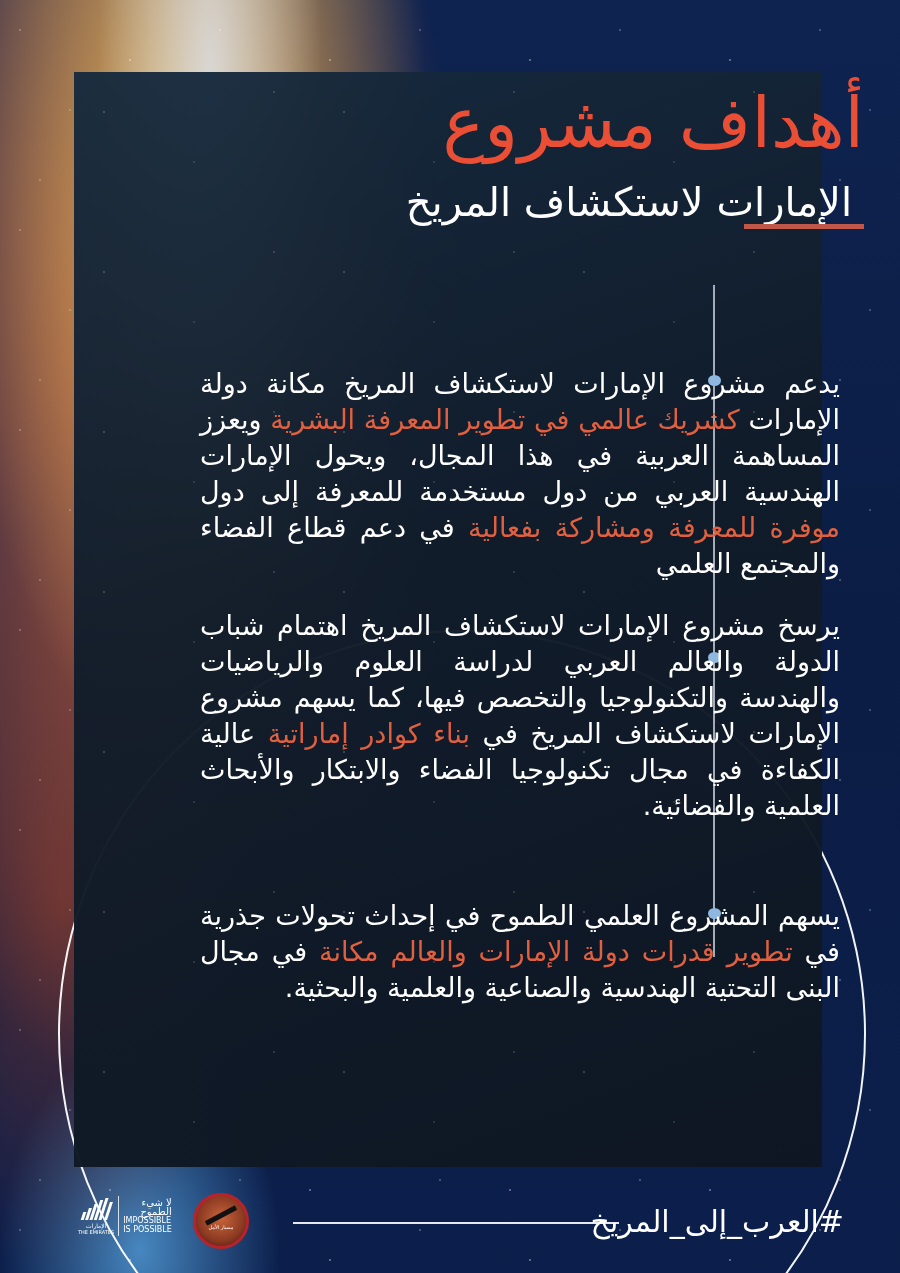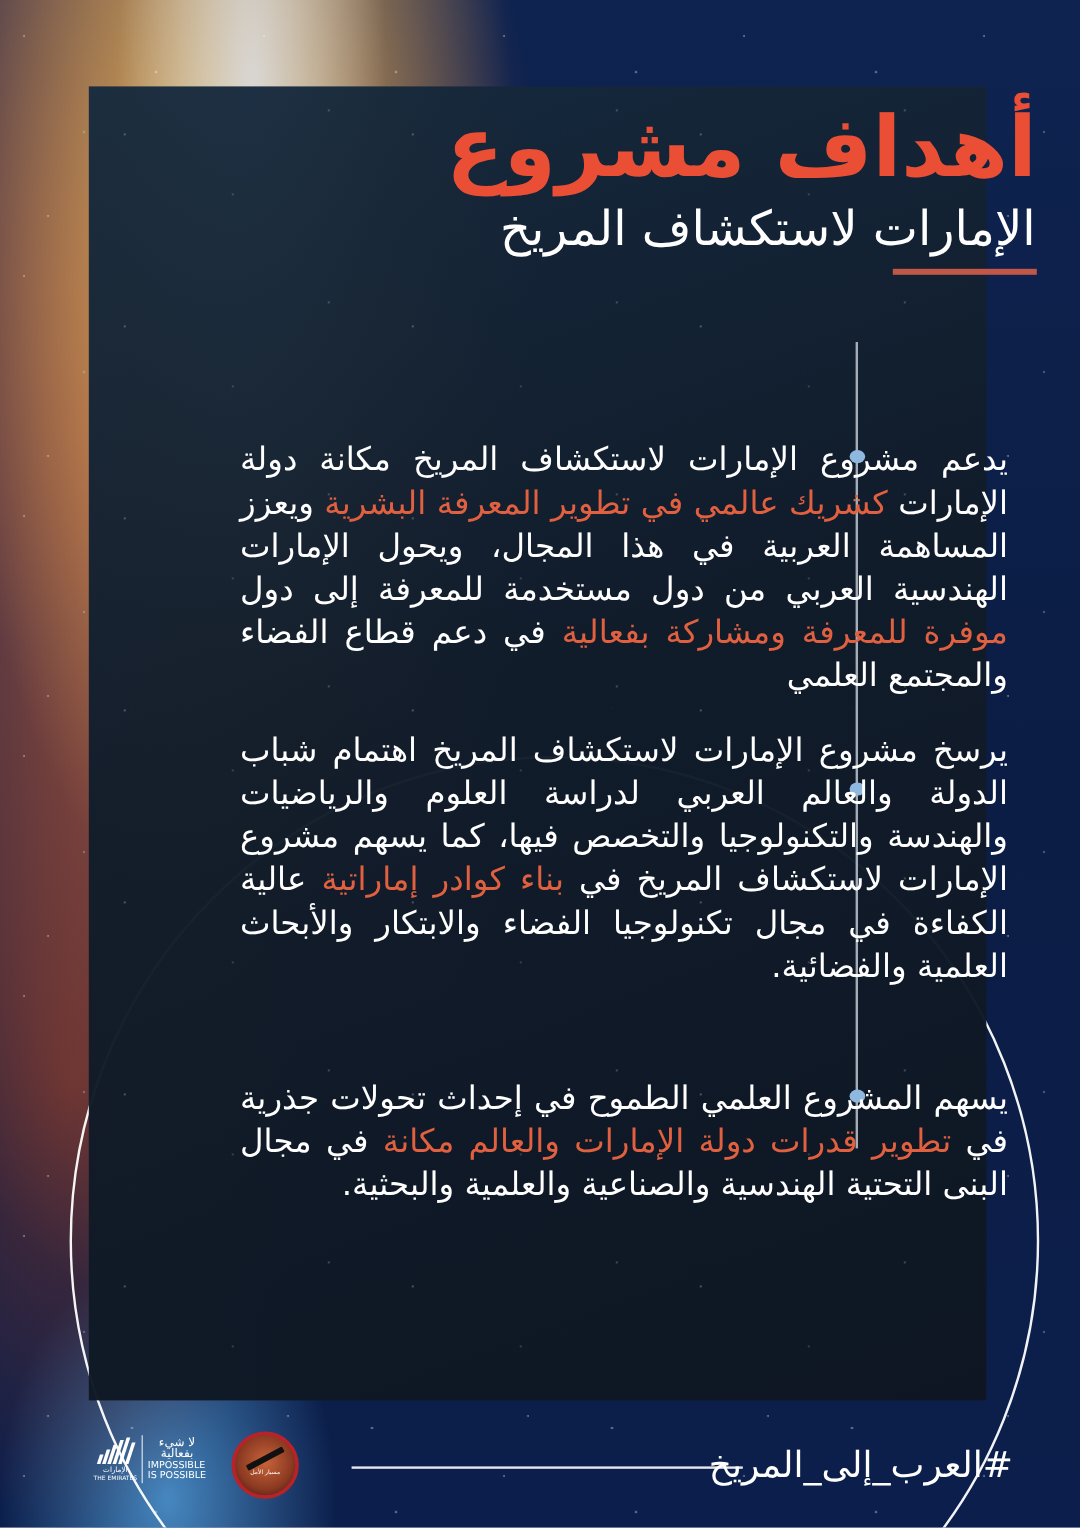--- a/index.html
+++ b/index.html
@@ -38,25 +38,25 @@
   .panel::before {
     content: ""; position: absolute; inset: 0;
     background-image:
       radial-gradient(1px 1px at 30px 40px, rgba(255,255,255,0.6), transparent),
       radial-gradient(1px 1px at 120px 90px, rgba(255,255,255,0.4), transparent),
       radial-gradient(1px 1px at 200px 20px, rgba(255,255,255,0.5), transparent);
     background-size: 240px 160px;
   }
   .title {
     position: absolute; right: 36px; top: 88px; margin: 0;
-    color: #ea4f36; font-weight: bold; font-size: 70px; line-height: 1;
+    color: #ea4f36; font-weight: normal; font-size: 70px; line-height: 1;
     direction: rtl; text-align: right; font-family: "DejaVu Sans", sans-serif;
   }
   .subtitle {
-    position: absolute; right: 36px; top: 168px; margin: 1px;
+    position: absolute; right: 36px; top: 168px; margin: 12px;
     color: #ffffff; font-size: 40px; line-height: 1.1; font-weight: normal;
     direction: rtl; text-align: right;
   }
   .title-rule {
     position: absolute; right: 36px; top: 224px; width: 120px; height: 5px;
     background: #c05748;
   }
   .timeline-line {
     position: absolute; left: 713px; top: 285px; width: 2px; height: 672px;
     background: #a4acb8;
@@ -92,21 +92,21 @@
   .logo {
     position: absolute; left: 78px; top: 1196px; display: flex; align-items: center;
   }
   .logo-mark { display: flex; flex-direction: column; align-items: center; }
   .logo-bars { display: flex; align-items: flex-end; gap: 2px; height: 22px; }
   .logo-bars span { display: block; width: 3px; background: #fff; transform: skewX(-18deg); }
   .logo-ar-small { color: #fff; font-size: 6px; margin-top: 2px; }
   .logo-en-small { color: #fff; font-size: 5px; }
   .logo-sep { width: 1px; height: 40px; background: #fff; margin: 0 4px; opacity: 0.8; }
   .logo-text { color: #fff; font-size: 8px; line-height: 9px; }
-  .logo-text .ar { direction: rtl; text-align: center; font-size: 10px; }
+  .logo-text .ar { direction: rtl; text-align: right; font-size: 10px; }
 </style>
 </head>
 <body>
 
 <div class="stars"></div>
 <div class="orbit"></div>
 
 <div class="panel"></div>
 
 <h1 class="title">أهداف مشروع</h1>
@@ -139,21 +139,21 @@
         <span style="height:20px"></span>
         <span style="height:22px"></span>
         <span style="height:18px"></span>
     </div>
     <div class="logo-ar-small">الإمارات</div>
     <div class="logo-en-small">THE EMIRATES</div>
   </div>
   <div class="logo-sep"></div>
   <div class="logo-text">
     <div class="ar">لا شيء</div>
-    <div class="ar">بفعالية</div>
+    <div class="ar">الطموح</div>
     <div>IMPOSSIBLE</div>
     <div>IS POSSIBLE</div>
   </div>
 </div>
 
 <div class="badge">
   <div class="badge-sat"></div>
   <div class="badge-text">مسبار الأمل</div>
 </div>
 

